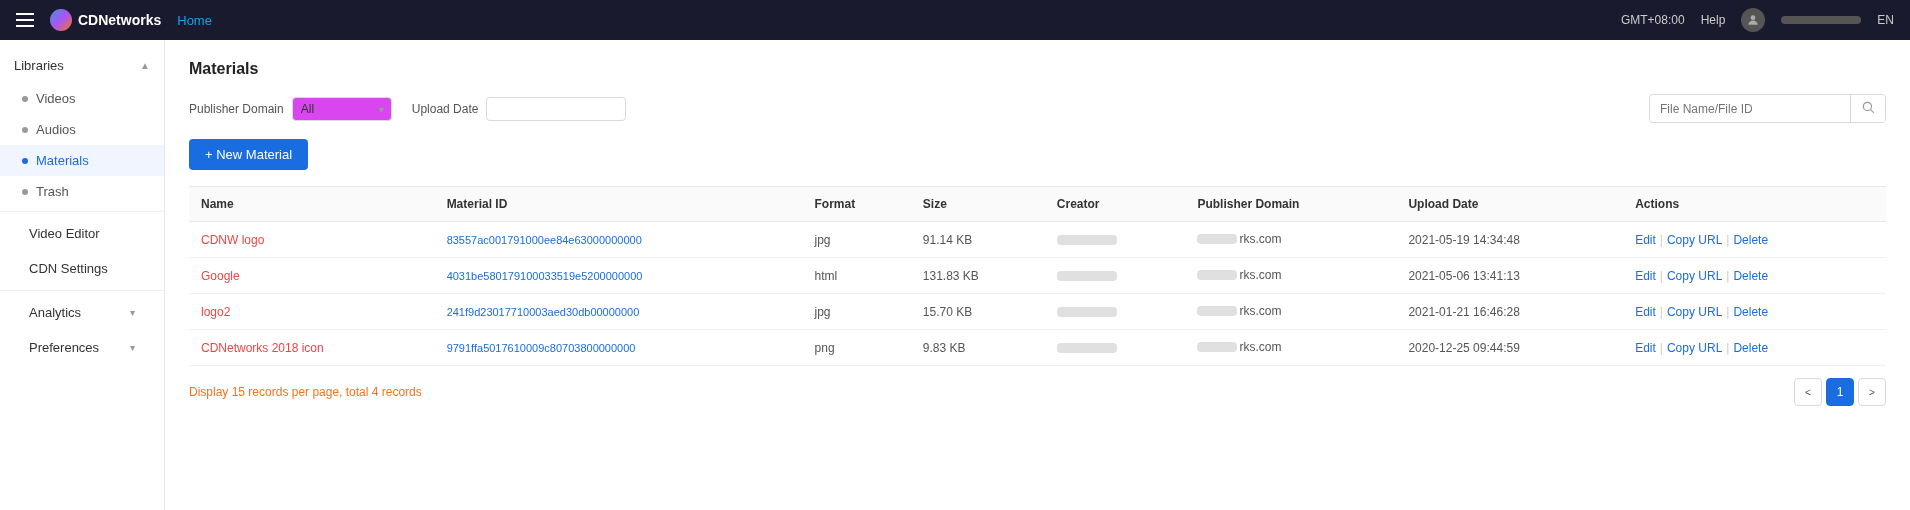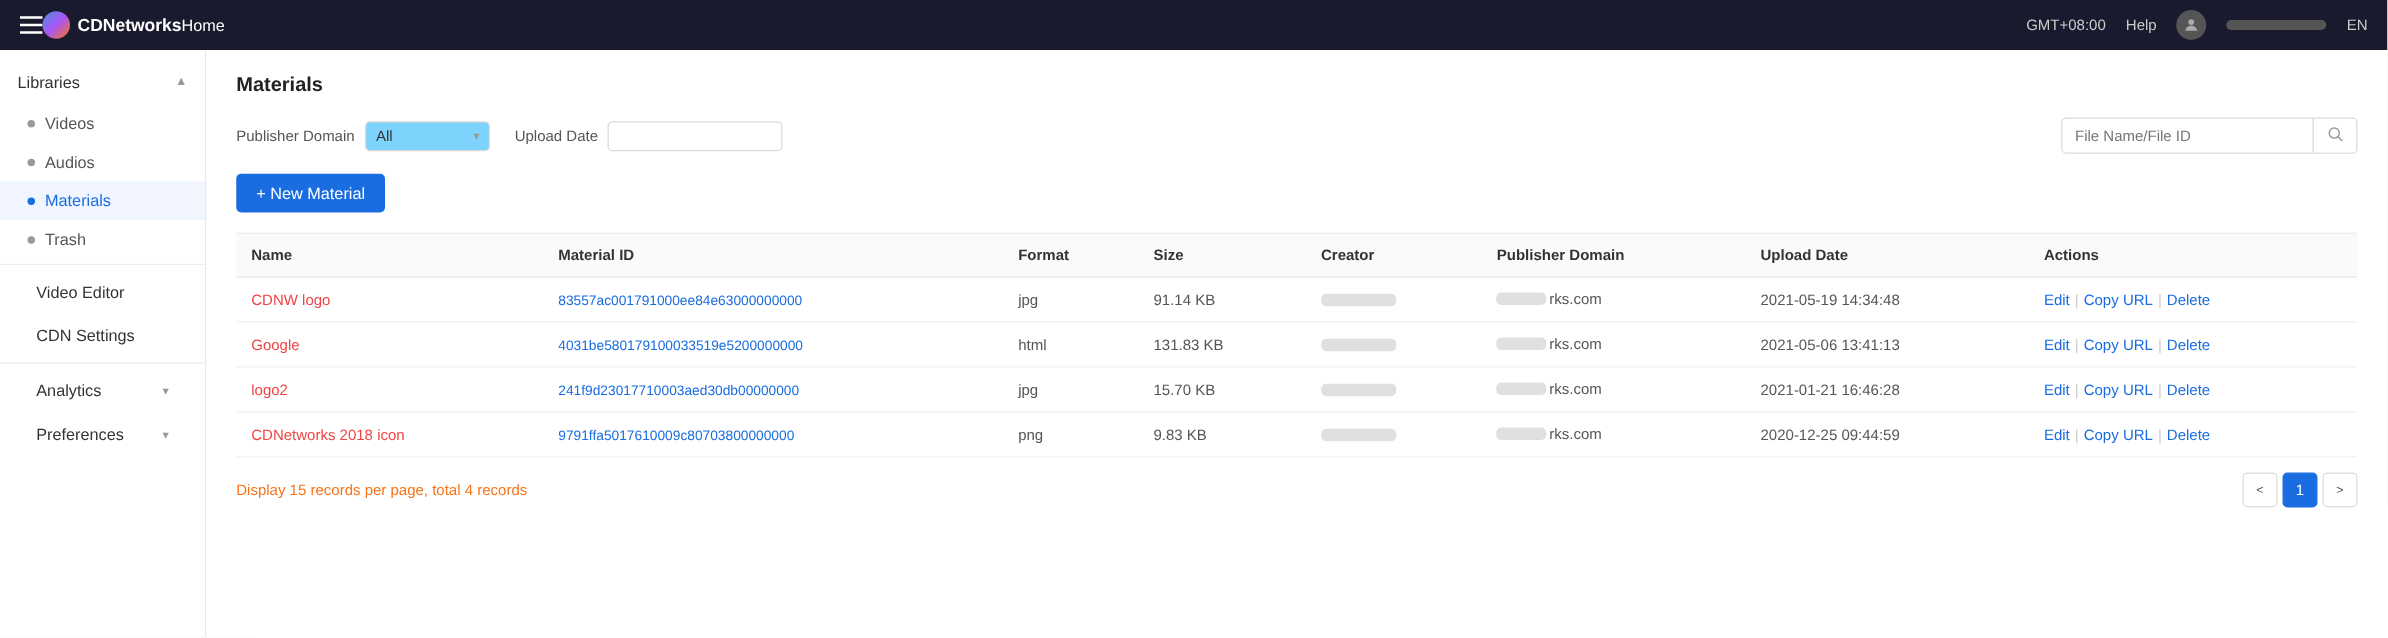--- a/index.html
+++ b/index.html
@@ -9,26 +9,26 @@
     .top-nav {
       background: #1a1a2e;
       height: 40px;
       display: flex;
       align-items: center;
       padding: 0 16px;
       color: #fff;
       flex-shrink: 0;
       justify-content: space-between;
     }
-    .top-nav-left { display: flex; align-items: center; }
+    .top-nav-left { display: flex; align-items: center; gap: 16px; }
     .hamburger { cursor: pointer; display: flex; flex-direction: column; gap: 4px; }
     .hamburger span { width: 18px; height: 2px; background: #fff; display: block; }
     .brand { display: flex; align-items: center; gap: 6px; font-size: 14px; font-weight: 600; }
     .brand-logo { width: 22px; height: 22px; background: linear-gradient(135deg, #4a90d9, #a855f7, #f97316); border-radius: 50%; }
-    .nav-home { color: #ffffff; font-size: 13px; cursor: pointer; }
+    .nav-home { color: #0ea5e9; font-size: 13px; cursor: pointer; }
     .top-nav-right { display: flex; align-items: center; gap: 16px; font-size: 12px; color: #ccc; }
     .user-avatar { width: 24px; height: 24px; border-radius: 50%; background: #555; display: flex; align-items: center; justify-content: center; }
     .user-name-bar { width: 80px; height: 8px; background: #555; border-radius: 4px; }
 
     
     .main-layout { display: flex; flex: 1; overflow: hidden; }
 
     
     .sidebar {
       width: 165px;
@@ -77,21 +77,21 @@
     .page-title { font-size: 16px; font-weight: 600; color: #222; margin-bottom: 16px; }
 
     
     .filters { display: flex; align-items: center; gap: 20px; margin-bottom: 16px; }
     .filter-group { display: flex; align-items: center; gap: 8px; }
     .filter-label { font-size: 12px; color: #555; white-space: nowrap; }
     .filter-select {
       border: 1px solid #d9d9d9; border-radius: 4px;
       padding: 4px 28px 4px 8px;
       font-size: 12px; color: #333;
-      background: #7dd3fc;
+      background: #d946ef;
       appearance: none;
       cursor: pointer;
       min-width: 100px;
       position: relative;
     }
     .select-wrapper { position: relative; display: inline-block; }
     .select-wrapper::after { content: '▾'; position: absolute; right: 8px; top: 50%; transform: translateY(-50%); font-size: 10px; color: #999; pointer-events: none; }
     .filter-date-input {
       border: 1px solid #d9d9d9; border-radius: 4px;
       padding: 4px 8px; font-size: 12px; color: #333;

